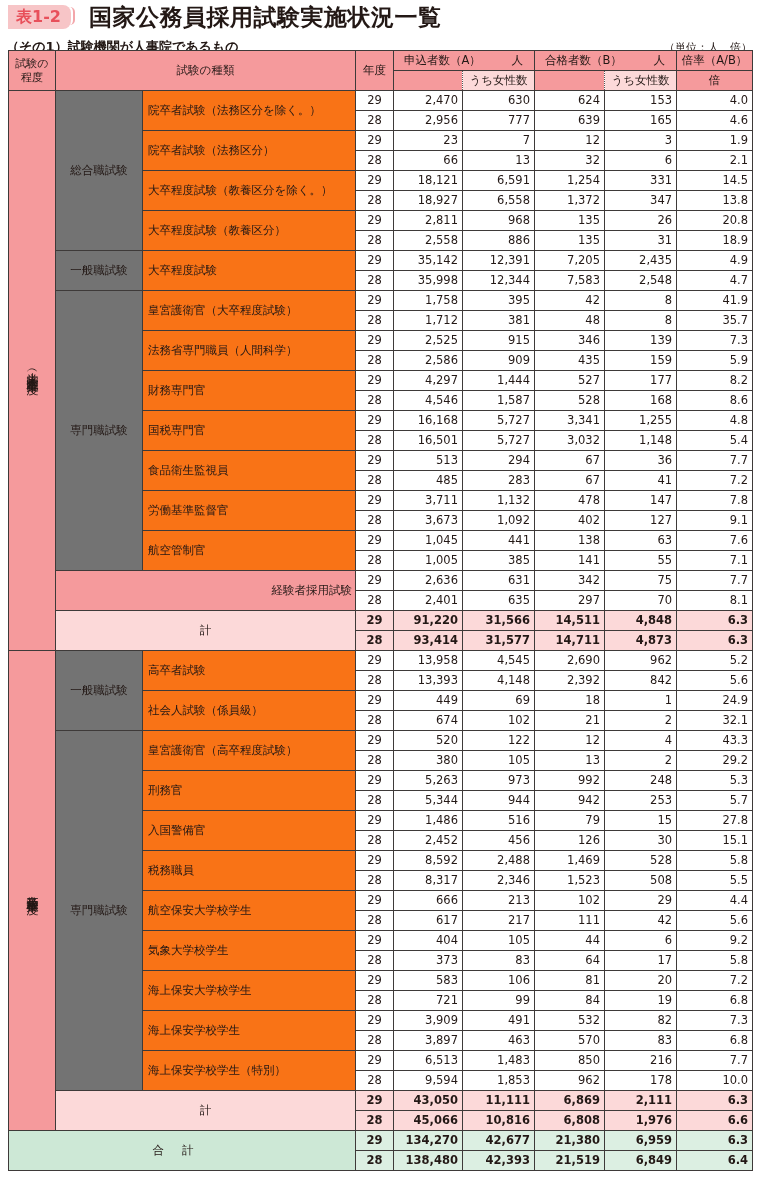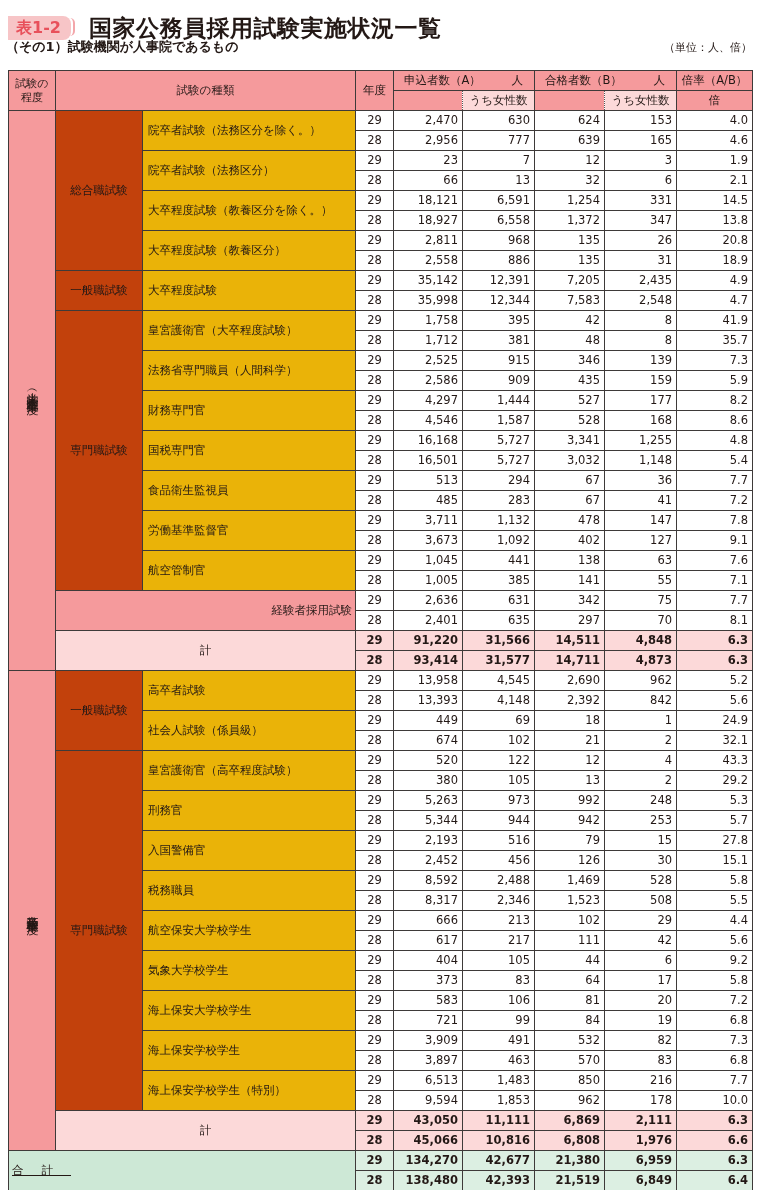--- a/index.html
+++ b/index.html
@@ -1,36 +1,36 @@
 <!DOCTYPE html>
 <html><head>
 <meta charset="utf-8">
 <style>
   html, body { margin:0; padding:0; background:#ffffff; }
   body { width:760px; height:1190px; position:relative; overflow:hidden;
          font-family:"DejaVu Sans", "Liberation Sans", sans-serif; color:#231815; }
-  .title-wrap { position:absolute; left:8px; top:15px; height:26px; display:flex; align-items:center; }
+  .title-wrap { position:absolute; left:8px; top:4px; height:26px; display:flex; align-items:center; }
   .badge { background:#f7c5c7; color:#e8505b; font-size:16px; font-weight:bold; padding:1px 10px 1px 8px;
            border-radius:0 8px 8px 0; height:22px; line-height:22px; position:relative; }
   .badge:after { content:""; position:absolute; right:-4px; top:2px; width:3px; height:18px;
                  border-right:2px solid #f3a6aa; border-radius:0 6px 6px 0; }
   .title { font-size:23px; font-weight:bold; margin-left:18px; letter-spacing:0.5px; color:#231815; }
   .subtitle { position:absolute; left:6px; top:38px; font-size:13px; font-weight:bold; }
   .unit { position:absolute; right:8px; top:40px; font-size:11px; }
-  table { position:absolute; left:8px; top:70px; border-collapse:collapse; table-layout:fixed; width:744px;border-radius:14px; }
+  table { position:absolute; left:8px; top:50px; border-collapse:collapse; table-layout:fixed; width:744px;border-radius:14px; }
   td, th { border:1px solid #3e3a39; padding:0 3px; height:19px; font-size:11.5px; line-height:19px;
            overflow:hidden; white-space:nowrap; }
   th { background:#f59a9c; font-weight:normal; }
   .c-level { background:#f59a9c; text-align:center; vertical-align:middle; font-size:12px; line-height:15px; white-space:normal; }
   .vert { writing-mode:vertical-rl; text-orientation:upright; display:inline-block; letter-spacing:1px; }
-  .c-cat { background:#c2410c; text-align:center; vertical-align:middle; font-size:11.5px; }
-  .c-name { background:#eab308; text-align:left; vertical-align:middle; padding-left:5px; font-size:11.5px; }
+  .c-cat { background:#737373; text-align:center; vertical-align:middle; font-size:11.5px; }
+  .c-name { background:#f97316; text-align:left; vertical-align:middle; padding-left:5px; font-size:11.5px; }
   .c-exp { background:#f59a9c; text-align:right; vertical-align:middle; }
   .c-sub { background:#fcd9d9; text-align:center; vertical-align:middle; }
-  .c-grand { background:#cde8d6; vertical-align:middle; letter-spacing:18px;text-decoration:underline; }
+  .c-grand { background:#cde8d6; text-align:center; vertical-align:middle; letter-spacing:18px; }
   .yr { text-align:center; background:#fff; }
   .num { text-align:right; background:#fff; padding-right:4px; }
   .dash-r { border-right:1px dotted #555; }
   .sub-row td.yr, .sub-row td.num { background:#fcd9d9; font-weight:bold; }
   .grand-row td.yr, .grand-row td.num { background:#dcefe2; font-weight:bold; }
   .h-main { text-align:left; padding-left:10px; }
   .h-unit { float:right; padding-right:8px; }
   .h-women { background:#fcd9d9; text-align:center; border-left:1px dotted #555; border-top:1px dotted #555; }
   .h-blank { background:#f59a9c; }
 </style>
@@ -387,21 +387,21 @@
         <td class="yr">28</td>
         <td class="num dash-r">5,344</td>
         <td class="num">944</td>
         <td class="num dash-r">942</td>
         <td class="num">253</td>
         <td class="num">5.7</td>
       </tr>
       <tr>
         <td class="c-name" rowspan="2">入国警備官</td>
         <td class="yr">29</td>
-        <td class="num dash-r">2,193</td>
+        <td class="num dash-r">1,486</td>
         <td class="num">516</td>
         <td class="num dash-r">79</td>
         <td class="num">15</td>
         <td class="num">27.8</td>
       </tr>
       <tr>
         <td class="yr">28</td>
         <td class="num dash-r">2,452</td>
         <td class="num">456</td>
         <td class="num dash-r">126</td>

